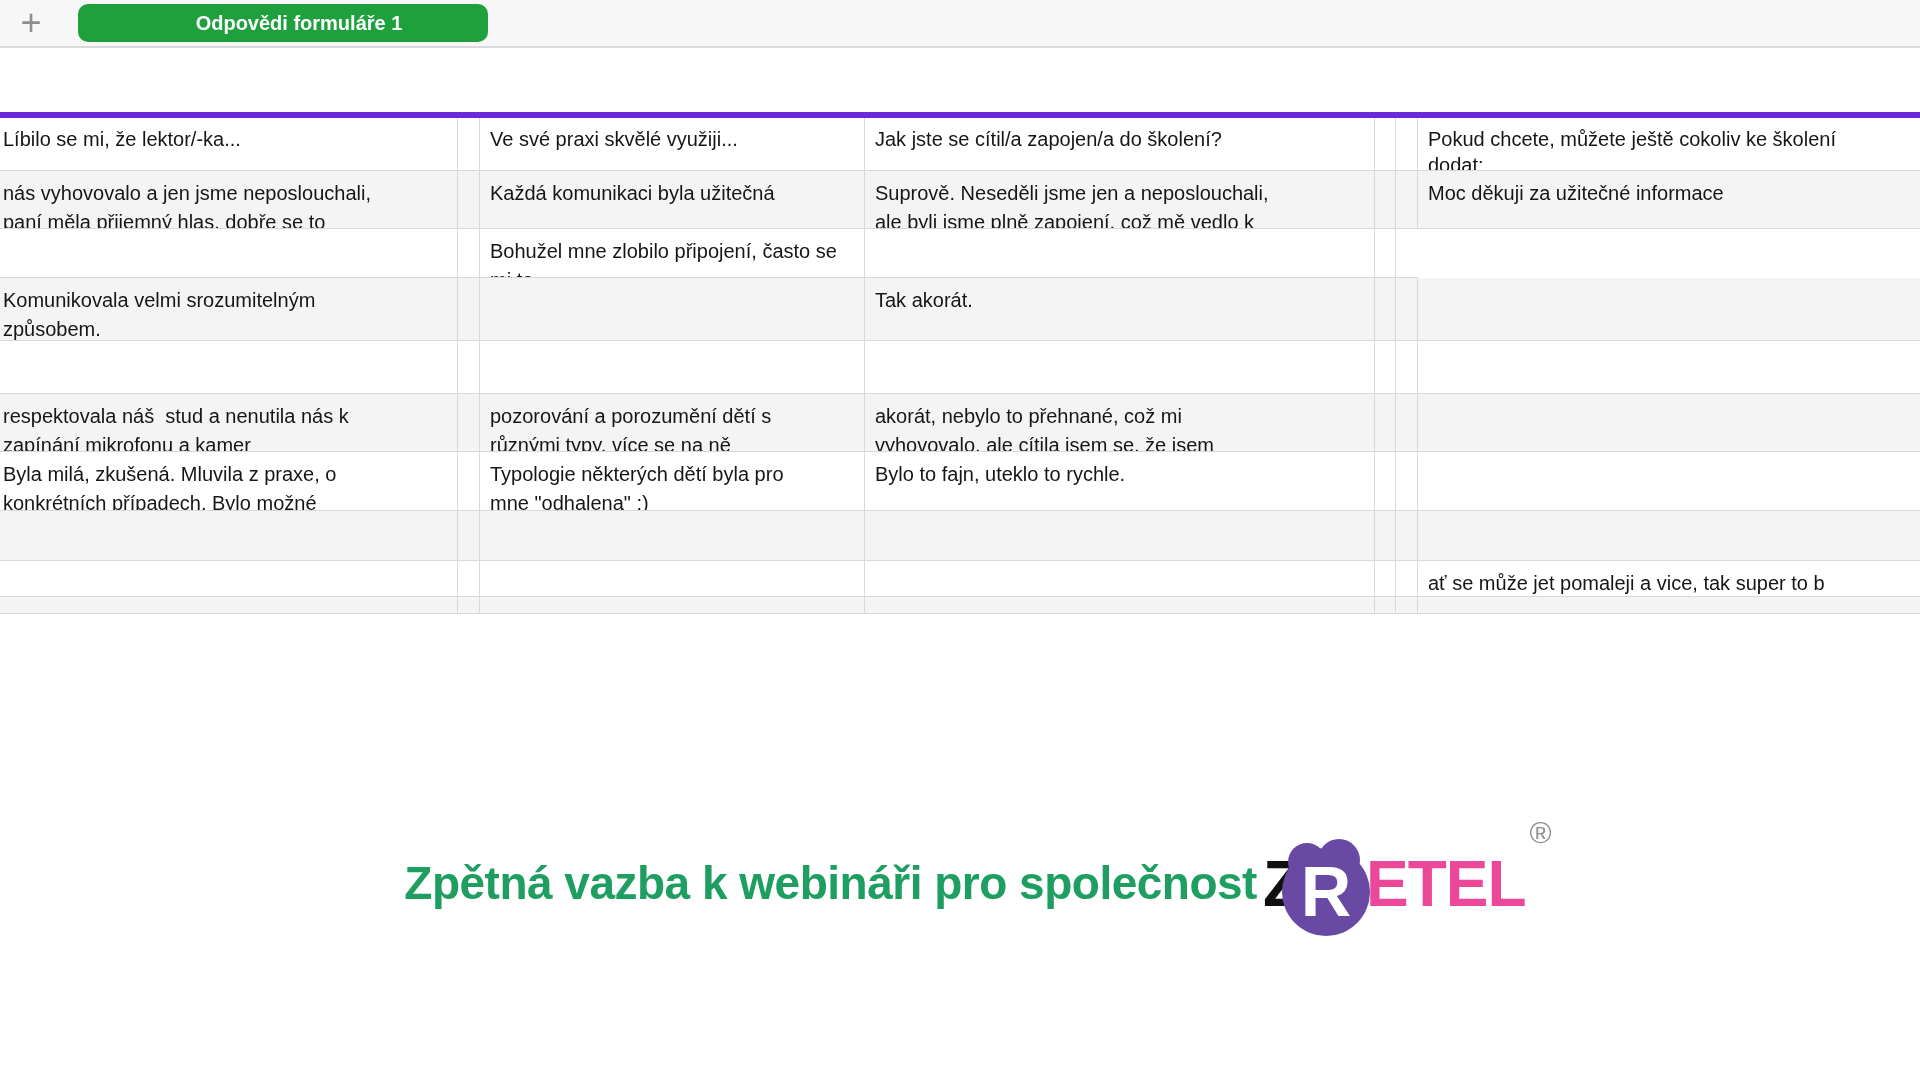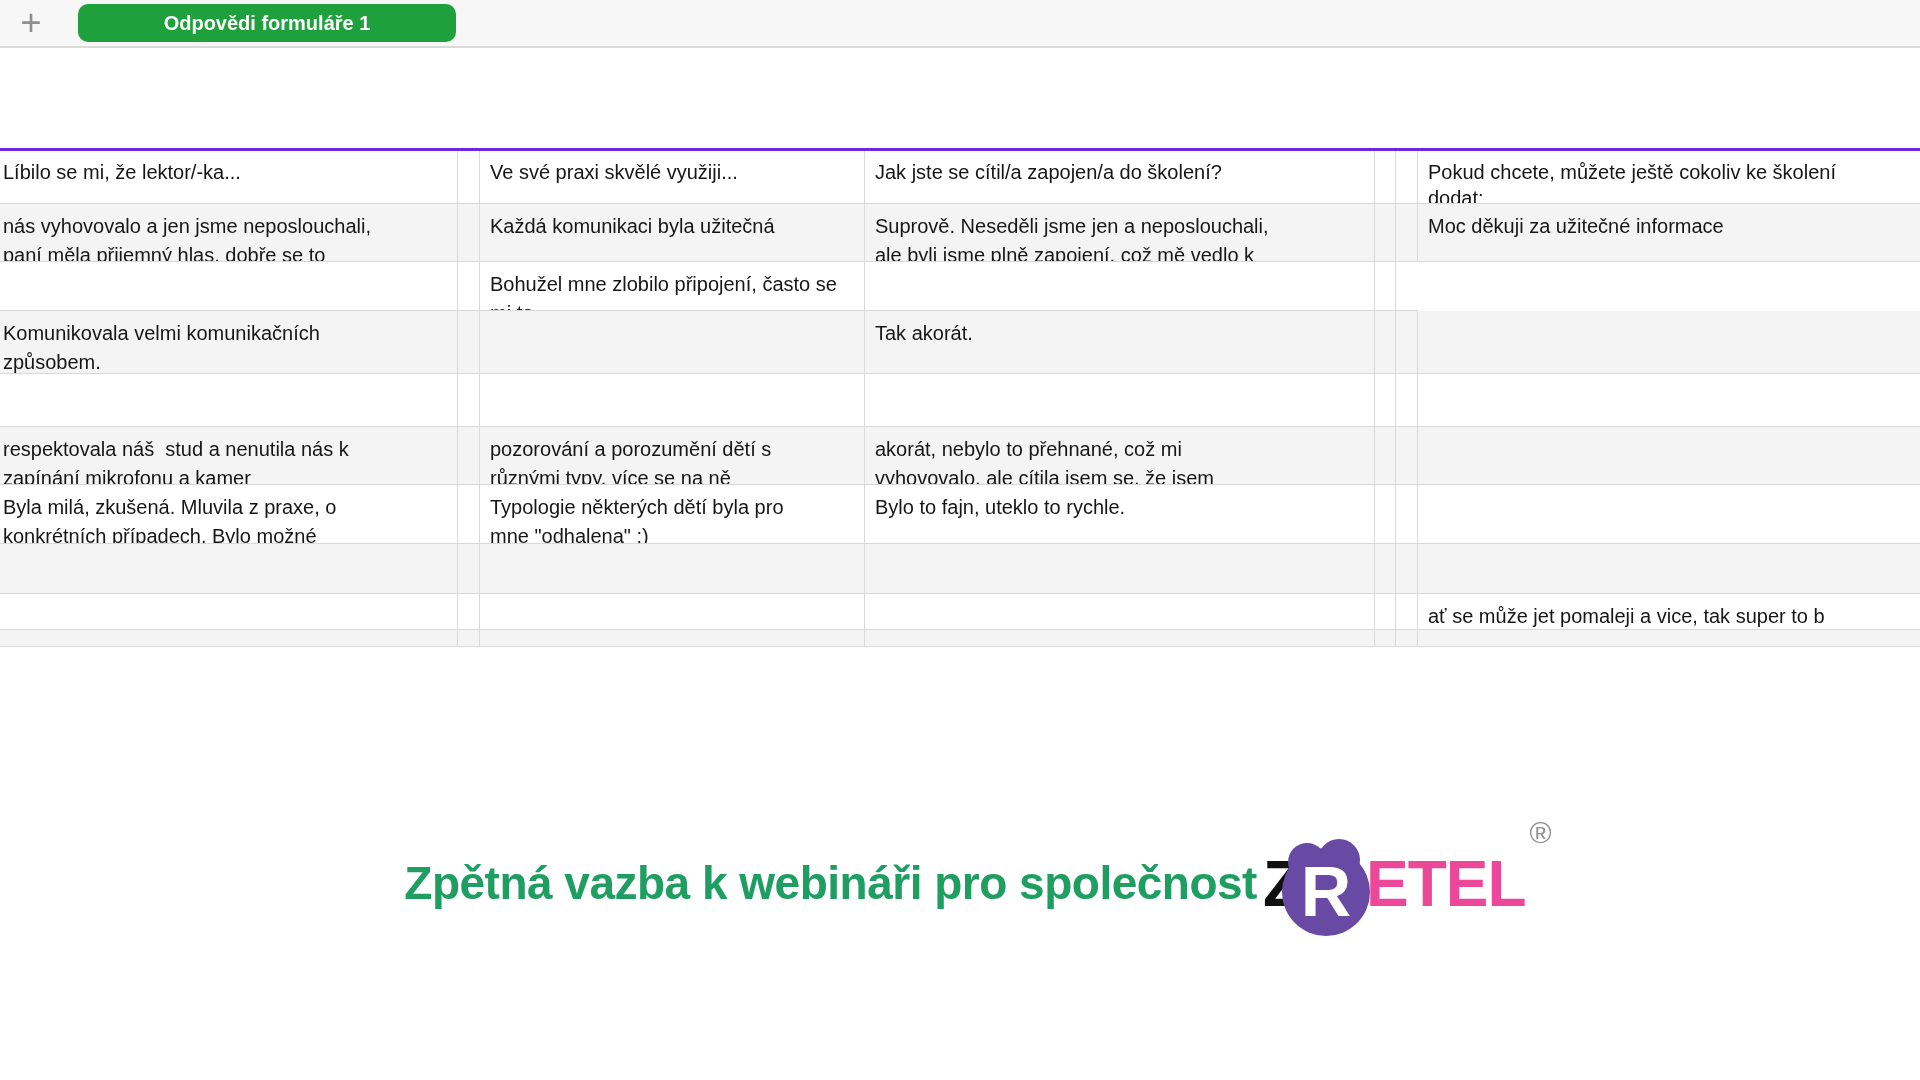--- a/index.html
+++ b/index.html
@@ -16,27 +16,27 @@
   }
   .plus-btn {
     position:absolute; left:14px; top:1px; width:34px; height:44px;
     font-size:36px; font-weight:300; color:#8f8f8f;
     display:flex; align-items:center; justify-content:center; cursor:default;
   }
   .sheet-tab {
     position:absolute; left:78px; top:4px; width:378px; height:38px;
     background:#1ea13d; border-radius:10px;
     color:#ffffff; font-size:20px; font-weight:700;
-    display:flex; align-items:center; justify-content:center;
+    display:flex; align-items:center; justify-content:center;padding-left:32px;
   }
 
   
   .sheet {
-    position:absolute; top:148px; left:0; width:1920px; height:612px;
-    overflow:hidden; border-top:3px solid #6d28d9;
+    position:absolute; top:112px; left:0; width:1920px; height:612px;
+    overflow:hidden; border-top:6px solid #6d28d9;
   }
   .trow {
     display:grid;
     grid-template-columns:458px 22px 385px 510px 20px 23px 600px;
     background:#ffffff;
   }
   .trow:nth-child(even) { background:#f4f4f5; }
   .trow > div {
     box-sizing:border-box; overflow:hidden;
     border-right:1px solid #d9d9d9; border-bottom:1px solid #d9d9d9;
@@ -107,21 +107,21 @@
     <div></div>
     <div></div>
     <div>Bohužel mne zlobilo připojení, často se mi to
 sekalo, takže jsem se zapojila málo (chyba</div>
     <div></div>
     <div></div>
     <div></div>
   </div>
 
   <div class="trow" style="height:63px">
-    <div>Komunikovala velmi komunikačních
+    <div>Komunikovala velmi srozumitelným
 způsobem.</div>
     <div></div>
     <div></div>
     <div>Tak akorát.</div>
     <div></div>
     <div></div>
     <div></div>
   </div>
 
   <div class="trow" style="height:53px">

